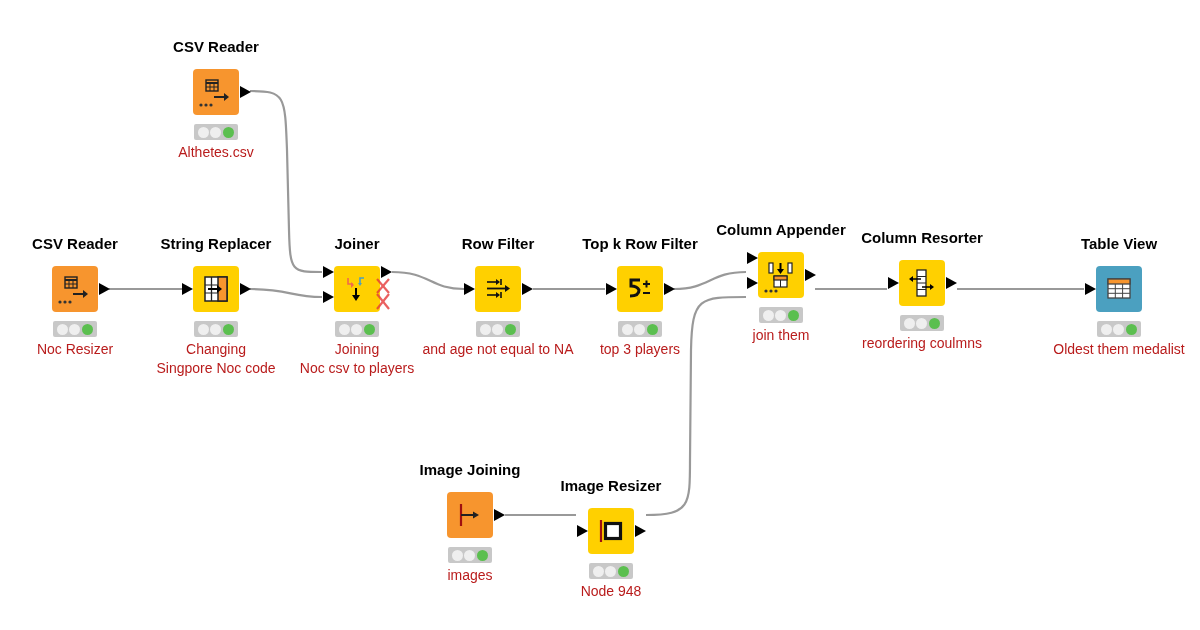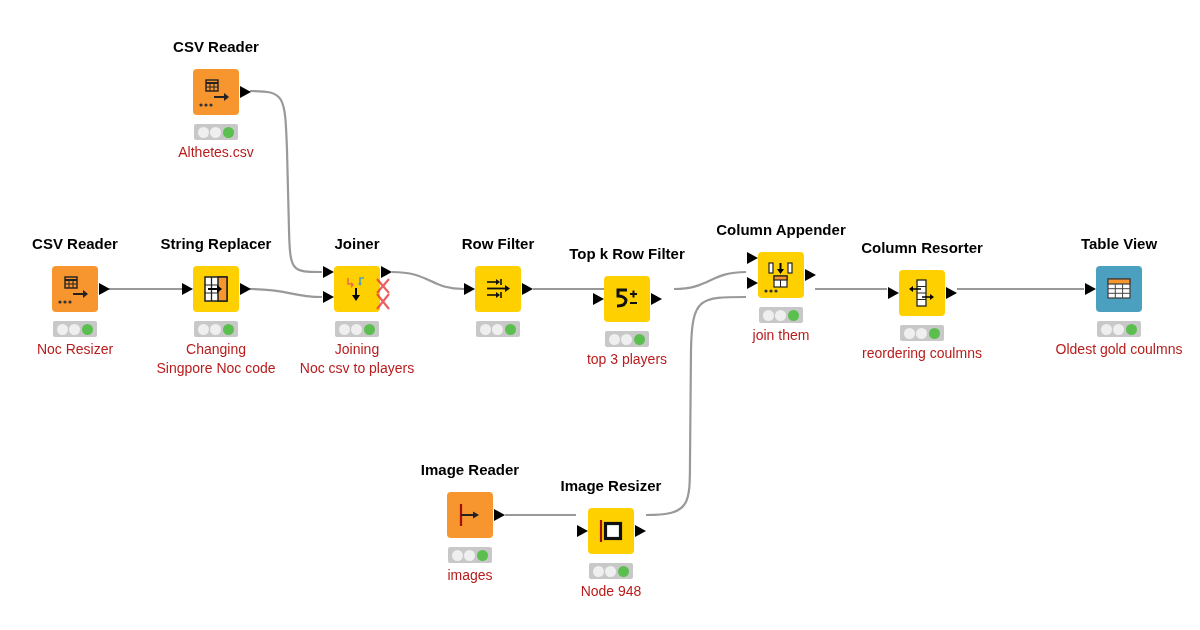--- a/index.html
+++ b/index.html
@@ -159,24 +159,25 @@
     </svg>
   </div>
   <div class="port-in" style="top:17px;"></div>
   <div class="port-out" style="top:17px;"></div>
   <div class="traffic">
     <span class="light"></span>
       <span class="light"></span>
       <span class="light green"></span>
   </div>
   <div class="label">
-  </div>
-</div>
-
-<div class="node" style="left:604px; top:266px;margin-top:10px;">
+    <div>and age not equal to NA</div>
+  </div>
+</div>
+
+<div class="node" style="left:617px; top:266px;">
   <div class="title">Top k Row Filter</div>
   <div class="box" style="background:#ffd000;">
     <svg viewBox="0 0 46 46">
       <path d="M23 14 L14 14 L14 20 Q20 20 22 24 Q22 30 13 30" fill="none" stroke="#111" stroke-width="3"></path>
       <line x1="26" y1="18" x2="33" y2="18" stroke="#111" stroke-width="2"></line>
       <line x1="29.5" y1="14.5" x2="29.5" y2="21.5" stroke="#111" stroke-width="2"></line>
       <line x1="26" y1="27" x2="33" y2="27" stroke="#111" stroke-width="2"></line>
     </svg>
   </div>
   <div class="port-in" style="top:17px;"></div>
@@ -213,21 +214,21 @@
   <div class="traffic">
     <span class="light"></span>
       <span class="light"></span>
       <span class="light green"></span>
   </div>
   <div class="label">
       <div>join them</div>
     </div>
 </div>
 
-<div class="node" style="left:899px; top:270px;">
+<div class="node" style="left:899px; top:260px;">
   <div class="title">Column Resorter</div>
   <div class="box" style="background:#ffd000;">
     <svg viewBox="0 0 46 46">
       <rect x="18" y="10" width="9" height="26" fill="#fff" stroke="#222" stroke-width="1.3"></rect>
       <line x1="18" y1="16.5" x2="27" y2="16.5" stroke="#222" stroke-width="1"></line>
       <line x1="18" y1="23" x2="27" y2="23" stroke="#222" stroke-width="1"></line>
       <line x1="18" y1="29.5" x2="27" y2="29.5" stroke="#222" stroke-width="1"></line>
       <line x1="12" y1="19" x2="22" y2="19" stroke="#000" stroke-width="1.5"></line>
       <polygon points="14,16 10,19 14,22" fill="#000"></polygon>
       <line x1="23" y1="27" x2="33" y2="27" stroke="#000" stroke-width="1.5"></line>
@@ -258,26 +259,26 @@
       <line x1="12" y1="27.3" x2="34" y2="27.3" stroke="#444" stroke-width="1"></line>
     </svg>
   </div>
   <div class="port-in" style="top:17px;"></div>
   <div class="traffic">
     <span class="light"></span>
       <span class="light"></span>
       <span class="light green"></span>
   </div>
   <div class="label">
-      <div>Oldest gold coulmns</div>
+      <div>Oldest them medalist</div>
     </div>
 </div>
 
 <div class="node" style="left:447px; top:492px;">
-  <div class="title">Image Reader</div>
+  <div class="title">Image Joining</div>
   <div class="box" style="background:#f7952e;">
     <svg viewBox="0 0 46 46">
       <line x1="14" y1="12" x2="14" y2="34" stroke="#a01010" stroke-width="2.2"></line>
       <line x1="14" y1="23" x2="27" y2="23" stroke="#222" stroke-width="2"></line>
       <polygon points="26,19.5 32,23 26,26.5" fill="#222"></polygon>
     </svg>
   </div>
   <div class="port-out" style="top:17px;"></div>
   <div class="traffic">
     <span class="light"></span>

